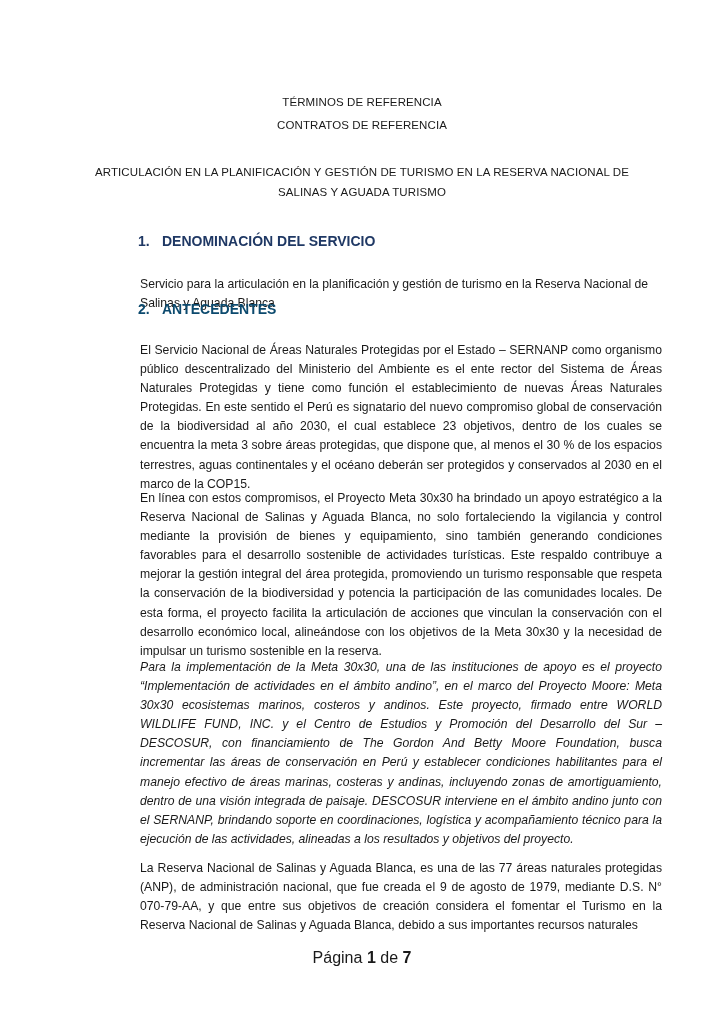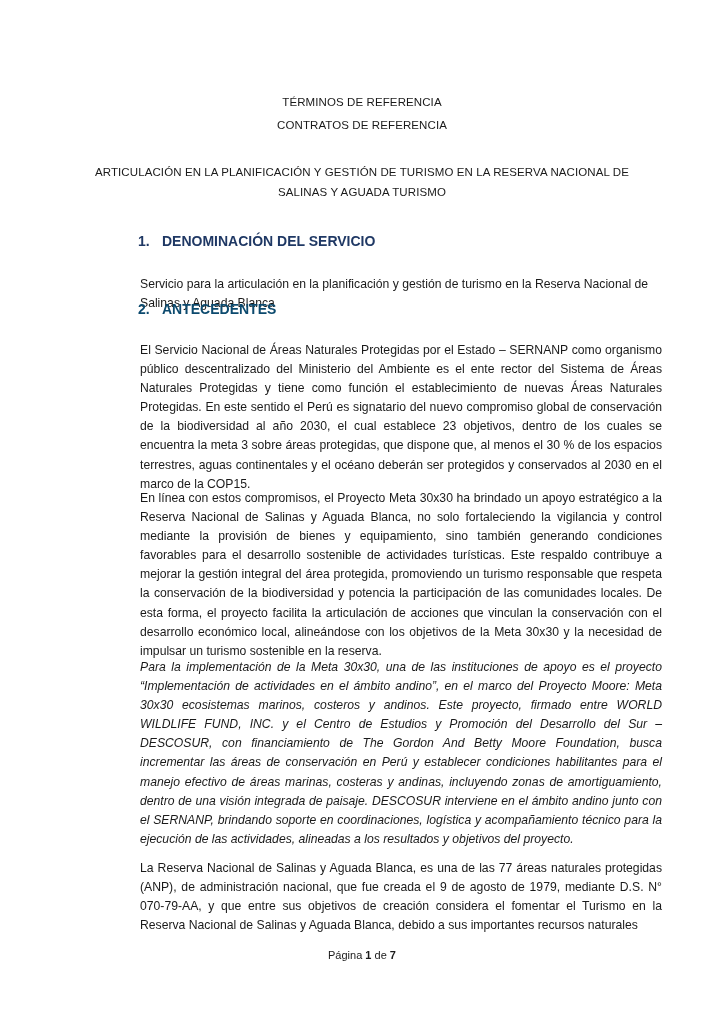--- a/index.html
+++ b/index.html
@@ -18,21 +18,21 @@
   .h1 { top: 233px; }
   .h2 { top: 301px; }
   .para { position: absolute; left: 126px; width: 522px; font-size: 12.2px;
           line-height: 19.1px; text-align: justify; margin: 14px; }
   .p0 { top: 261px; text-align: left; }
   .p1 { top: 327px; }
   .p2 { top: 475px; }
   .p3 { top: 644px; font-style: italic; }
   .p4 { top: 845px; }
   .footer { position: absolute; top: 949px; left: 0; width: 724px; text-align: center;
-            font-size: 11px; }
+            font-size: 16px; }
   .footer b { font-weight: bold; }
 </style>
 </head>
 <body>
 
 <div class="page">
   <div class="title t1">TÉRMINOS DE REFERENCIA</div>
   <div class="title t2">CONTRATOS DE REFERENCIA</div>
   <div class="title t3">ARTICULACIÓN EN LA PLANIFICACIÓN Y GESTIÓN DE TURISMO EN LA RESERVA NACIONAL DE</div>
   <div class="title t4">SALINAS Y AGUADA TURISMO</div>

